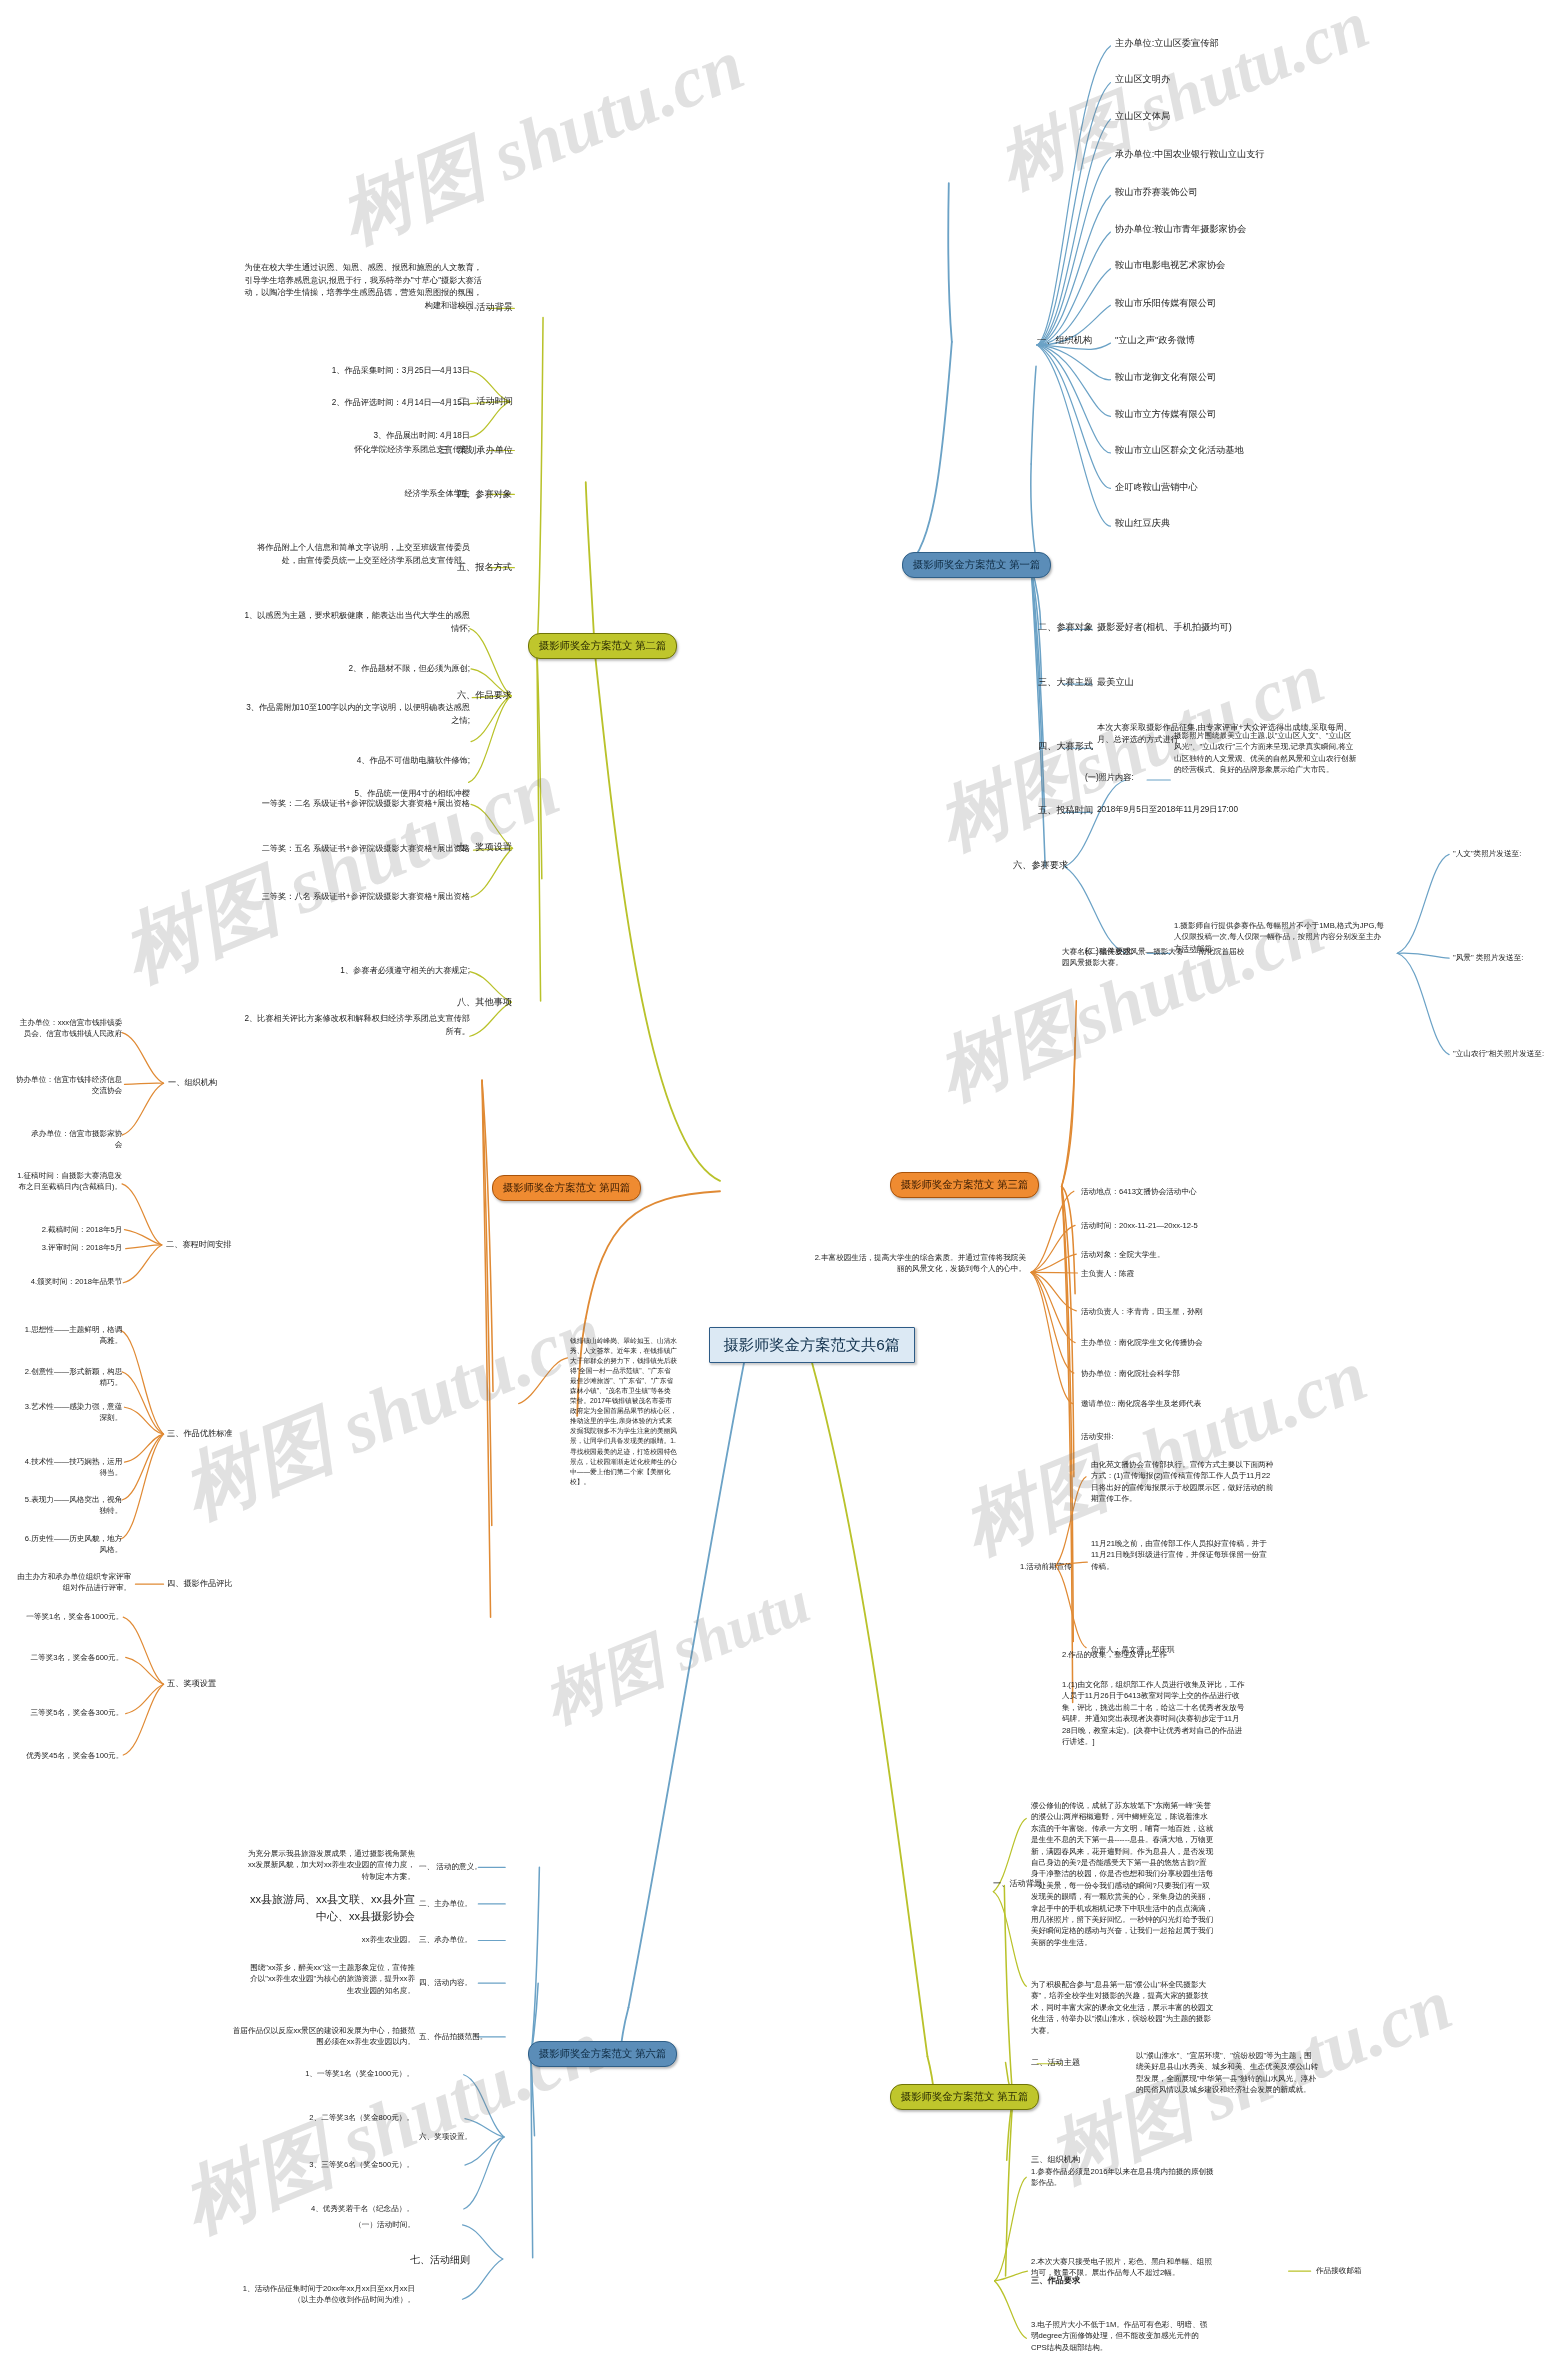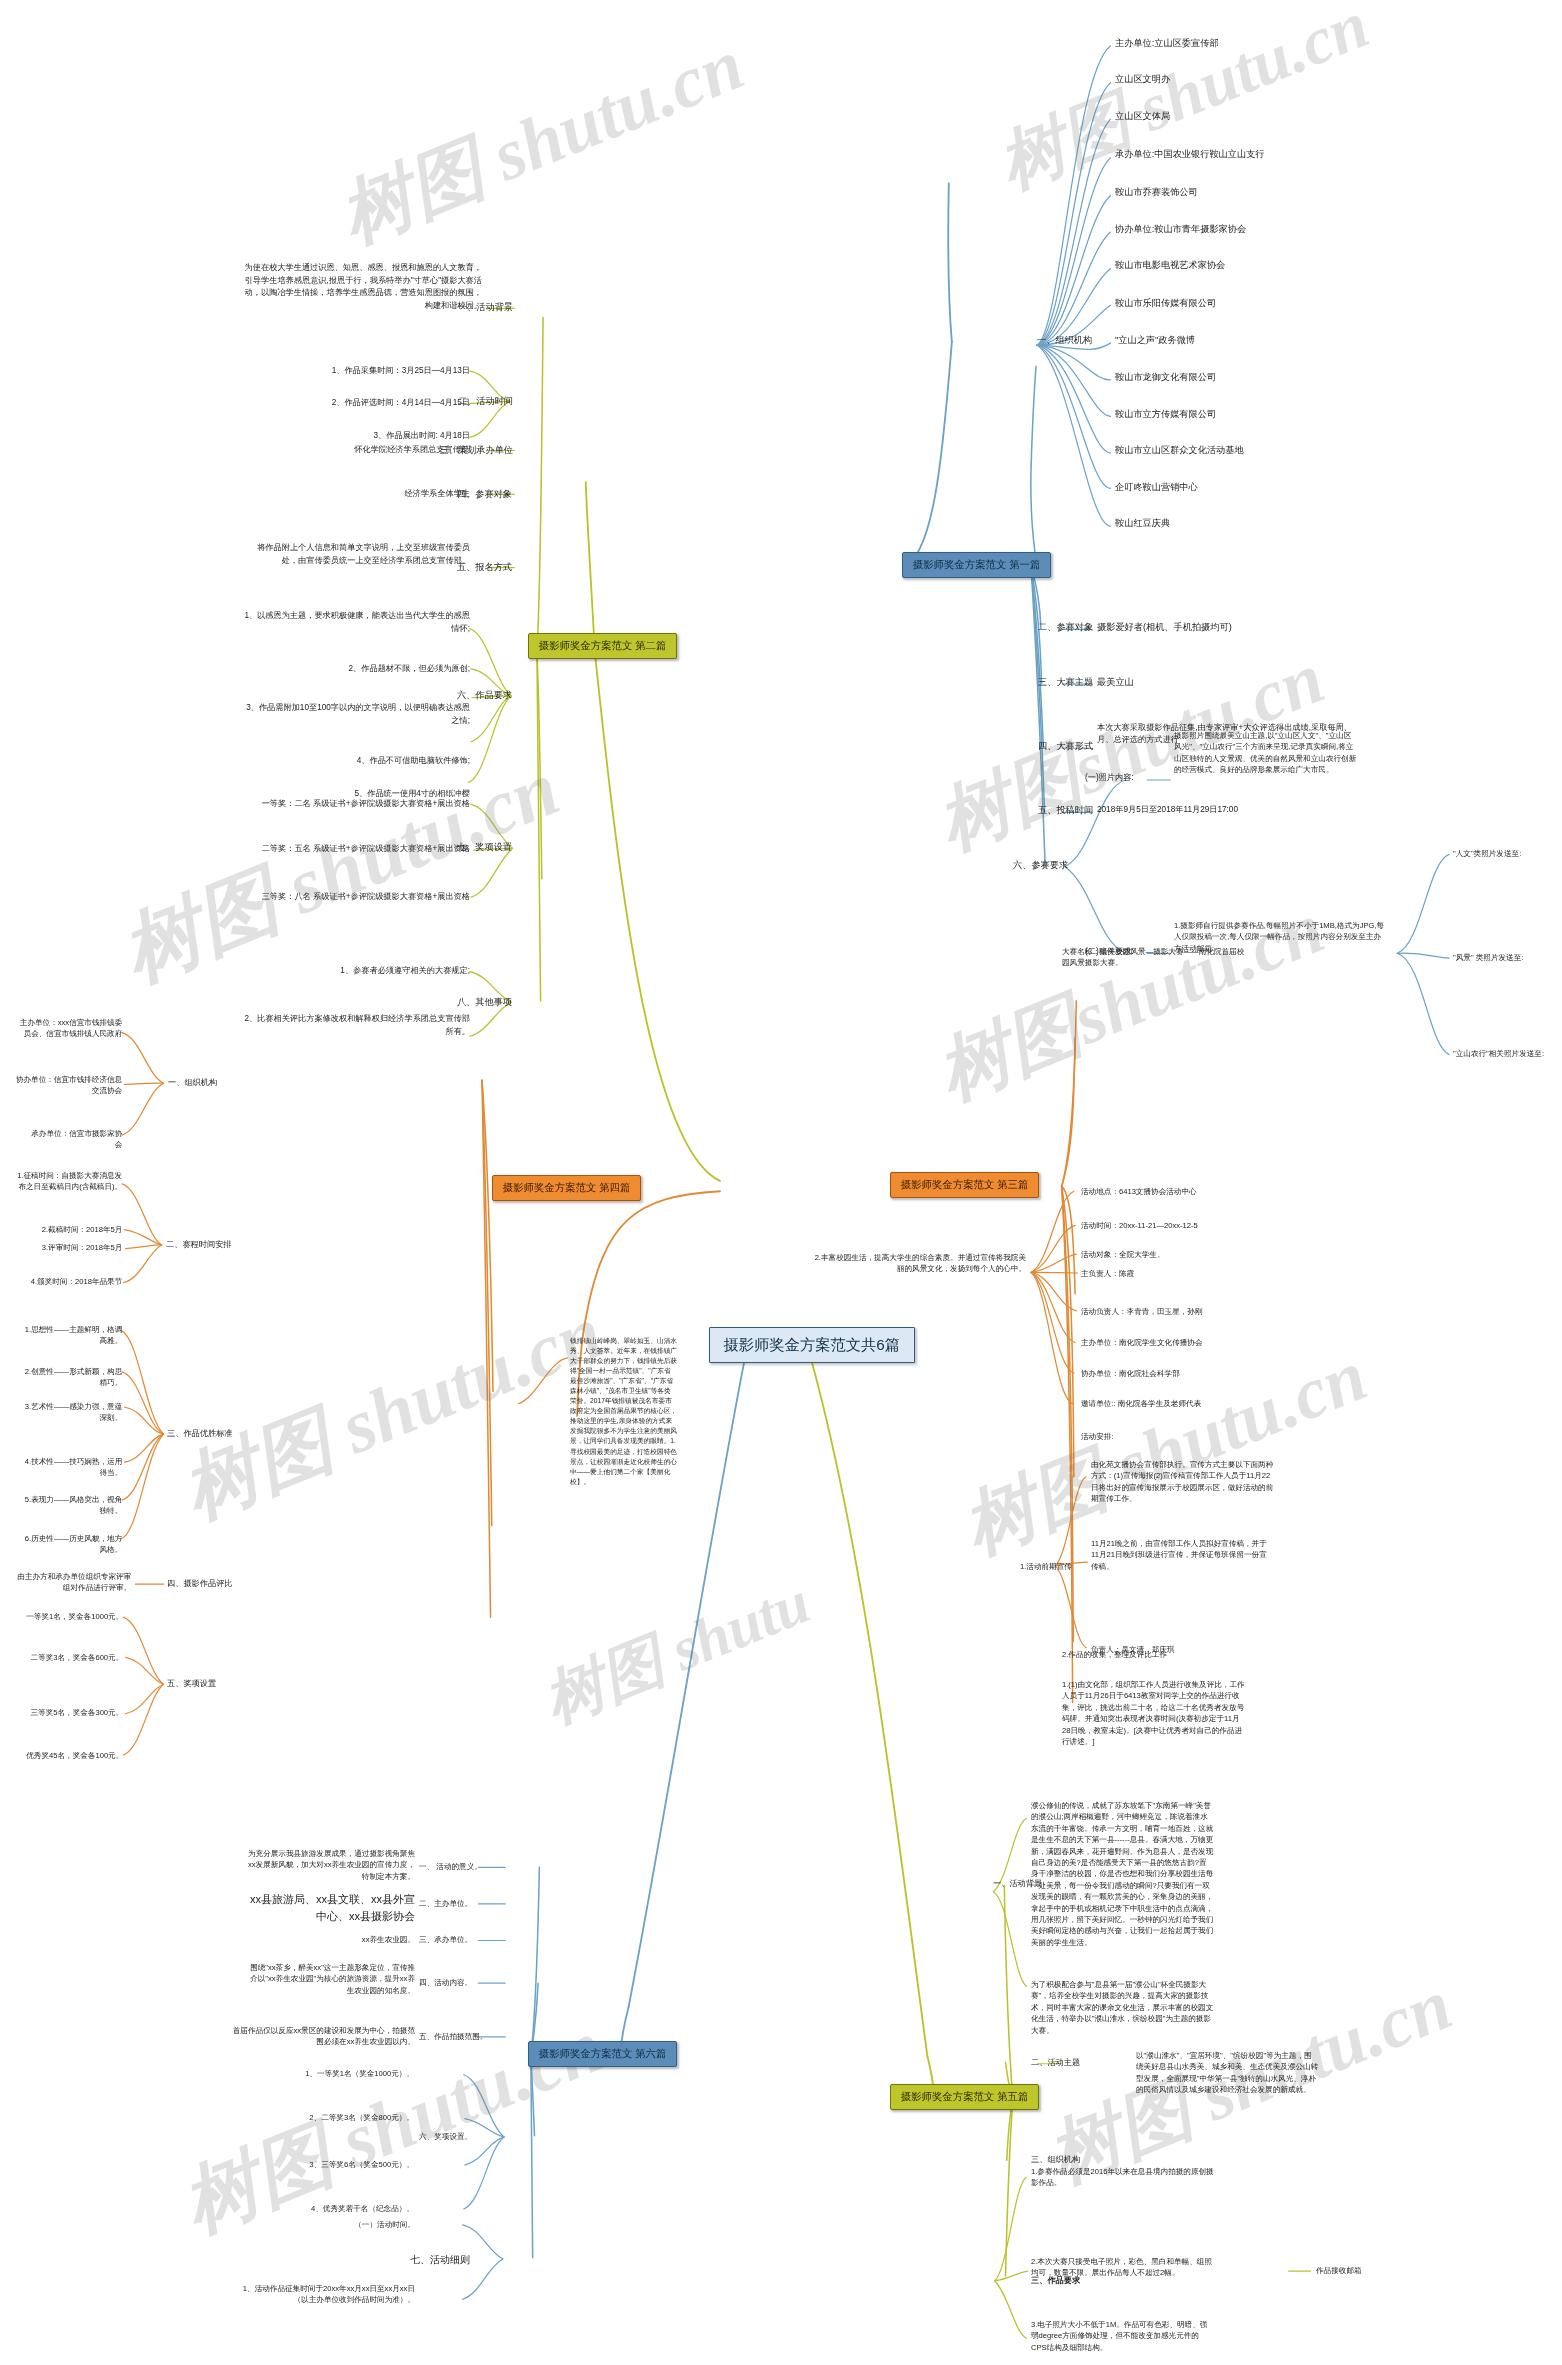--- a/index.html
+++ b/index.html
@@ -9,21 +9,21 @@
 
   .node{position:absolute;font-size:9.2px;line-height:1.45;color:#1a1a1a;
         white-space:pre-wrap;}
   .node.r{text-align:right;}
   .node.l{text-align:left;}
 
   .root{position:absolute;border:1.2px solid #2d5b86;border-radius:1px;
         background:#dce9f4;color:#11314d;font-size:15.3px;padding:6.7px 13.4px;
         box-shadow:1.2px 1.8px 2.4px rgba(0,0,0,.22);white-space:nowrap;}
 
-  .topic{position:absolute;border-radius:2px;padding:4.9px 9.8px;font-size:10.4px;
+  .topic{position:absolute;border-radius:12px;padding:4.9px 9.8px;font-size:10.4px;
          white-space:nowrap;box-shadow:1.2px 1.8px 2.4px rgba(0,0,0,.28);color:#1d1d1d;}
   .topic.blue{background:#5b8db8;border:1.2px solid #2f5f87;color:#0f2c44;}
   .topic.olive{background:#bfc62c;border:1.2px solid #6f7407;color:#2b2d03;}
   .topic.orange{background:#ef8b31;border:1.2px solid #a8530b;color:#3a1c02;}
 
   .wm{position:absolute;font-family:"Liberation Serif","DejaVu Serif",serif;
       color:rgba(120,120,120,.22);font-weight:700;font-style:italic;
       pointer-events:none;user-select:none;white-space:nowrap;}
 </style>
 </head>

